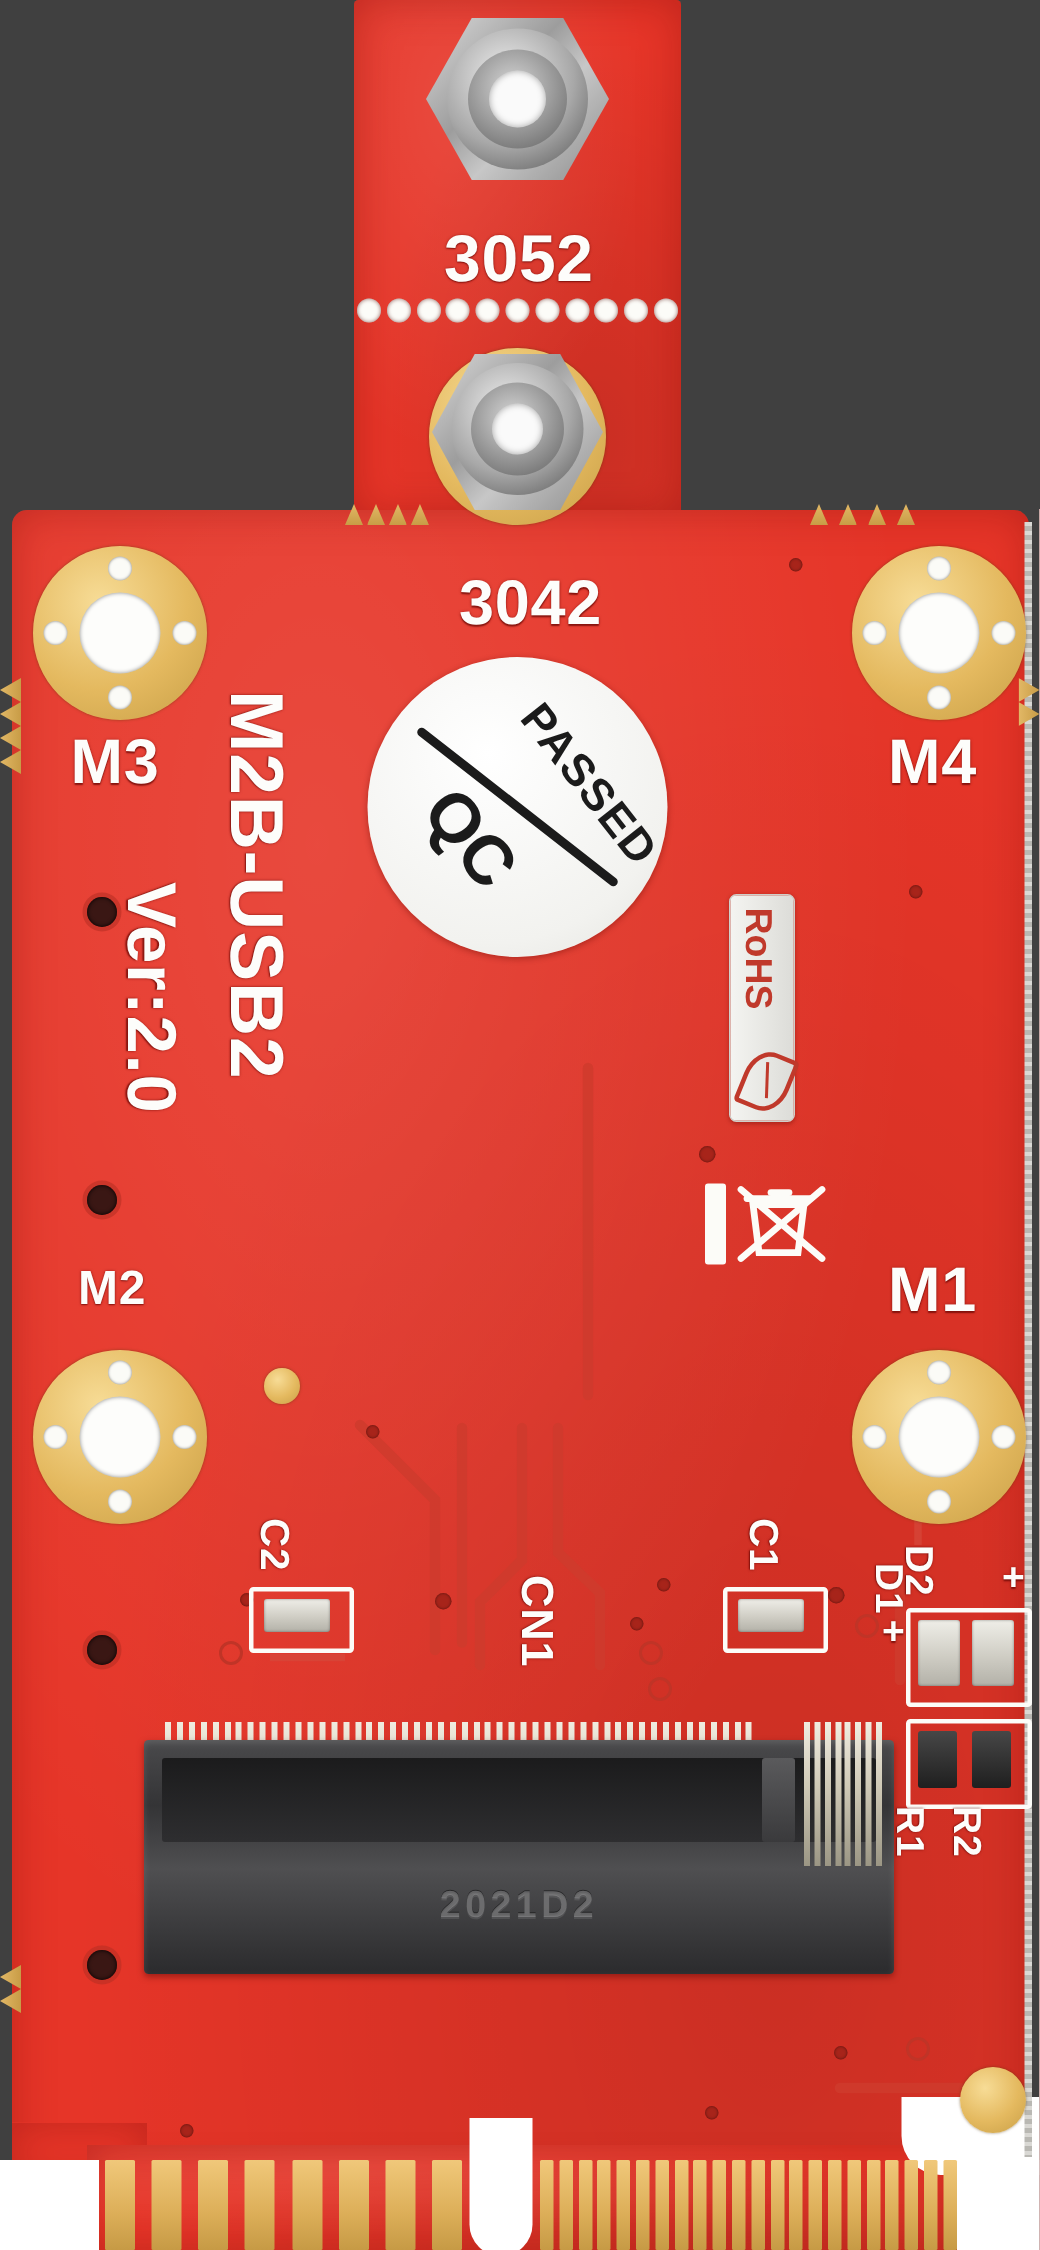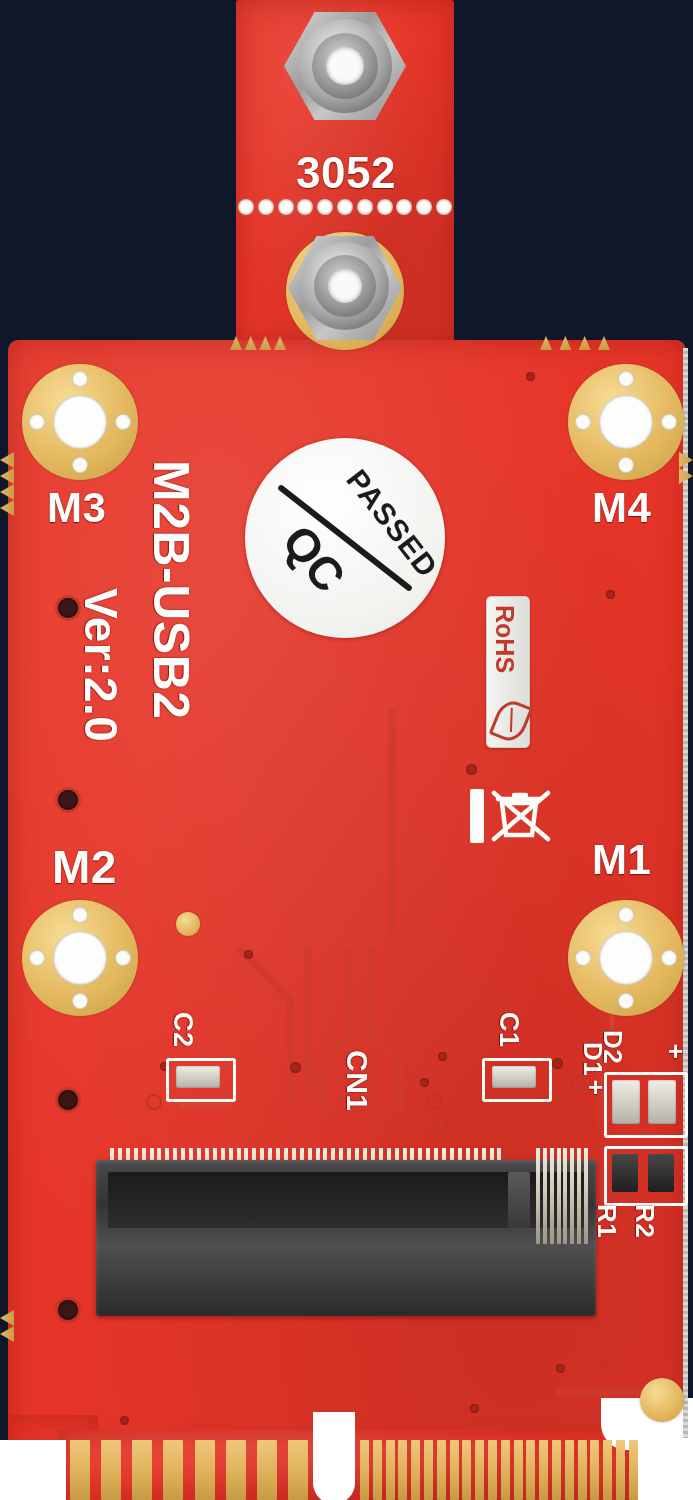--- a/index.html
+++ b/index.html
@@ -1,18 +1,18 @@
 <!DOCTYPE html>
 <html><head>
 <meta charset="utf-8">
 <title>M2B-USB2 Adapter Board</title>
 <style>
   html,body{margin:0;padding:0;background:#ffffff;}
   body{font-family:"Liberation Sans",sans-serif;}
-  #stage{position:relative;width:693px;height:1500px;background:#0f172a;overflow:hidden;text-decoration:underline;}
+  #stage{position:relative;width:693px;height:1500px;background:#404040;overflow:hidden;text-decoration:underline;}
 
   
   .pcb{position:absolute;background:#e63528;
        background-image:
          radial-gradient(ellipse at 30% 20%, rgba(255,255,255,.10), rgba(255,255,255,0) 60%),
          radial-gradient(ellipse at 75% 85%, rgba(0,0,0,.12), rgba(0,0,0,0) 65%);
        box-shadow:inset 0 0 28px rgba(120,10,5,.35);}
 
   
   #tab-top{left:236px;top:0px;width:218px;height:345px;border-radius:3px 3px 0 0;}
@@ -205,20 +205,21 @@
   </div>
   <div class="silk" id="label-3052" style="left:296px;top:148px;font-size:44px;">3052</div>
 
   <div class="gold-pad" style="left:286px;top:232px;width:118px;height:118px;"></div>
   <div class="standoff" style="left:288px;top:236px;">
     <div class="nut-hex" style="left:0;top:0;width:114px;height:104px;"></div>
     <div class="nut-ring" style="left:13px;top:6px;width:88px;height:88px;"></div>
     <div class="nut-ring" style="left:26px;top:19px;width:62px;height:62px;background:radial-gradient(circle at 45% 38%,#d6d6d6,#8f8f8f 60%,#5f5f5f);"></div>
     <div class="nut-bore" style="left:40px;top:33px;width:34px;height:34px;"></div>
   </div>
+  <div class="silk" id="label-3042" style="left:306px;top:378px;font-size:42px;">3042</div>
 
   <div class="gold-pad" style="left:22px;top:364px;width:116px;height:116px;">
     <div class="pad-hole" style="left:31px;top:31px;width:54px;height:54px;"></div>
     <div class="pad-mini" style="left:50px;top:7px;width:16px;height:16px;"></div>
     <div class="pad-mini" style="left:50px;top:93px;width:16px;height:16px;"></div>
     <div class="pad-mini" style="left:7px;top:50px;width:16px;height:16px;"></div>
     <div class="pad-mini" style="left:93px;top:50px;width:16px;height:16px;"></div>
   </div>
   <div class="silk" style="left:47px;top:484px;font-size:42px;">M3</div>
 
@@ -231,21 +232,21 @@
   </div>
   <div class="silk" style="left:592px;top:484px;font-size:42px;">M4</div>
 
   <div class="gold-pad" style="left:22px;top:900px;width:116px;height:116px;">
     <div class="pad-hole" style="left:31px;top:31px;width:54px;height:54px;"></div>
     <div class="pad-mini" style="left:50px;top:7px;width:16px;height:16px;"></div>
     <div class="pad-mini" style="left:50px;top:93px;width:16px;height:16px;"></div>
     <div class="pad-mini" style="left:7px;top:50px;width:16px;height:16px;"></div>
     <div class="pad-mini" style="left:93px;top:50px;width:16px;height:16px;"></div>
   </div>
-  <div class="silk" style="left:52px;top:840px;font-size:46px;">M2</div>
+  <div class="silk" style="left:52px;top:840px;font-size:32px;">M2</div>
 
   <div class="gold-pad" style="left:568px;top:900px;width:116px;height:116px;">
     <div class="pad-hole" style="left:31px;top:31px;width:54px;height:54px;"></div>
     <div class="pad-mini" style="left:50px;top:7px;width:16px;height:16px;"></div>
     <div class="pad-mini" style="left:50px;top:93px;width:16px;height:16px;"></div>
     <div class="pad-mini" style="left:7px;top:50px;width:16px;height:16px;"></div>
     <div class="pad-mini" style="left:93px;top:50px;width:16px;height:16px;"></div>
   </div>
   <div class="silk" style="left:592px;top:836px;font-size:42px;">M1</div>
 
@@ -386,20 +387,21 @@
     <div class="m2-pins" style="left:440px;top:0;width:52px;">
       <span></span>
         <span></span>
         <span></span>
         <span></span>
         <span></span>
         <span></span>
         <span></span>
         <span></span>
     </div>
+    <div id="m2-date">2021D2</div>
   </div>
 
   <div class="fingers" style="left:70px;top:1440px;width:238px;height:60px;justify-content:space-between;">
     <i style="width:20px;height:60px;"></i>
       <i style="width:20px;height:60px;"></i>
     <i style="width:20px;height:60px;"></i>
       <i style="width:20px;height:60px;"></i>
     <i style="width:20px;height:60px;"></i>
       <i style="width:20px;height:60px;"></i>
     <i style="width:20px;height:60px;"></i>

